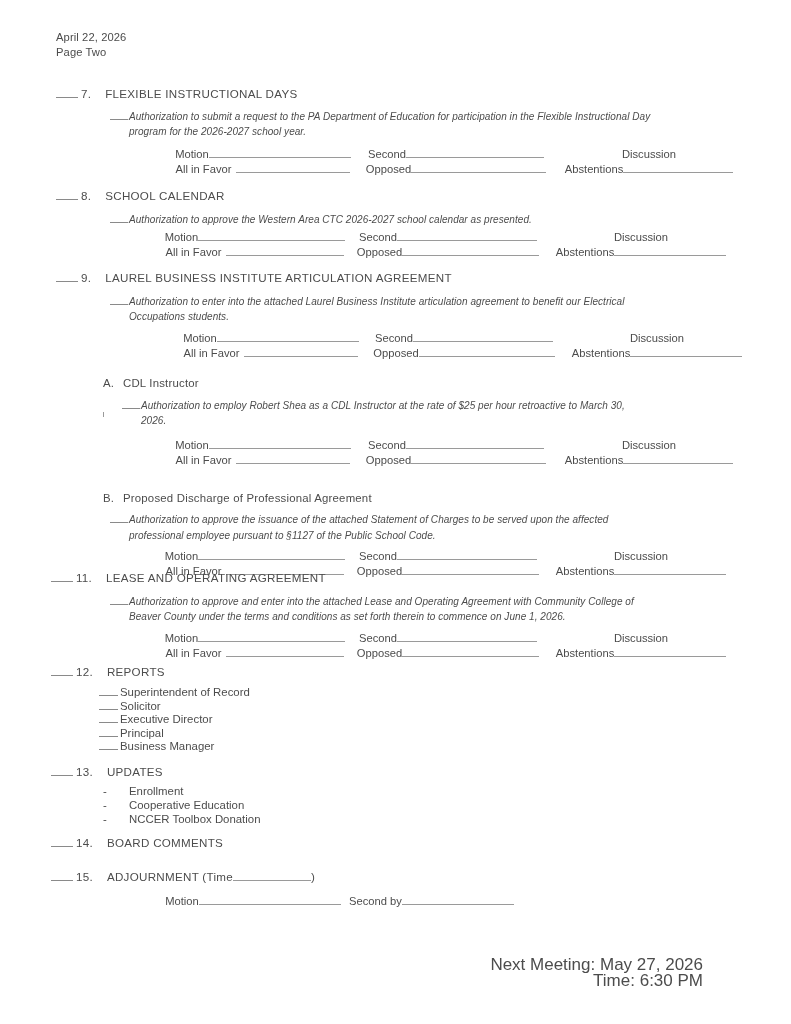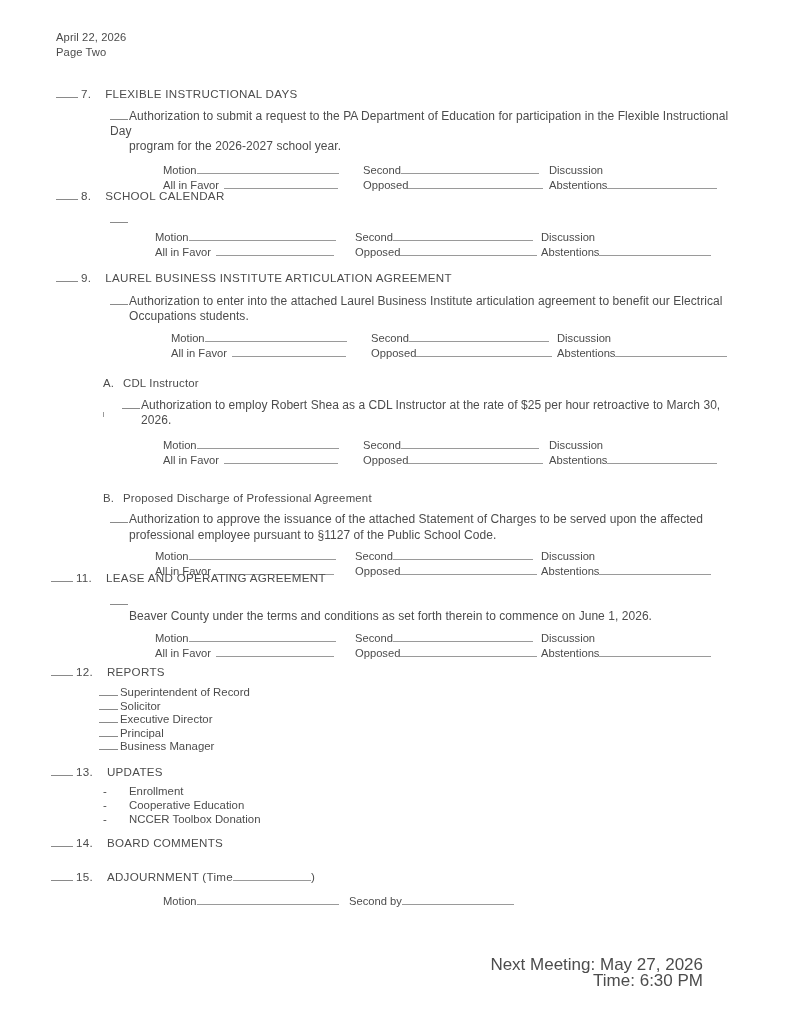--- a/index.html
+++ b/index.html
@@ -67,23 +67,24 @@
     text-align: right;
     font-size: 11.6px;
   }
   .item-title {
     margin-left: 14px;
     letter-spacing: 0.3px;
   }
 
   
   .auth {
-    font-size: 12px;
+    font-size: 10px;
     line-height: 15.2px;
     letter-spacing: 0.05px;
+    font-style: italic;
   }
   .auth .lead-blank {
     display: inline-block;
     border-bottom: 1px solid #8a8a8a;
     width: 18px;
     height: 9px;
     margin-right: 1px;
     vertical-align: baseline;
   }
 
@@ -92,20 +93,21 @@
     font-size: 11.2px;
     line-height: 15px;
   }
   .vote-row {
     display: flex;
     white-space: nowrap;
   }
   .vote-cell {
     display: flex;
     align-items: baseline;
+    justify-content: center;
   }
   .vote-cell .lbl { flex: none; }
   .vote-cell .rule {
     display: inline-block;
     border-bottom: 1px solid #9a9a9a;
     height: 10px;
   }
   .col1 { width: 200px; }
   .col2 { width: 186px; }
   .col3 { width: 200px; }
@@ -207,21 +209,21 @@
       </div>
     </div>
 
     <div class="item" style="position:absolute; left:0; top:102px; width:791px;">
       <div class="item-head" style="margin-left:56px;">
         <span class="blank-short"></span>
         <span class="num">8.</span>
         <span class="item-title">SCHOOL CALENDAR</span>
       </div>
       <div class="auth" style="margin-left:110px; margin-top:8px; width:640px;">
-        <span class="lead-blank"></span>
+        <span class="lead-blank"></span><span>Authorization to approve the Western Area CTC 2026-2027 school calendar as presented.</span>
       </div>
       <div class="vote" style="margin-left:155px; margin-top:3px;">
         <div class="vote-row">
           <span class="vote-cell col1">
               <span class="lbl">Motion</span>
               <span class="rule" style="width:147px;"></span>
             </span>
           <span class="vote-cell col2">
               <span class="lbl">Second</span>
               <span class="rule" style="width:140px;"></span>
@@ -368,21 +370,21 @@
       </div>
     </div>
 
     <div class="item" style="position:absolute; left:0; top:484px; width:791px;">
       <div class="item-head" style="margin-left:51px;">
         <span class="blank-short"></span>
         <span class="num">11.</span>
         <span class="item-title">LEASE AND OPERATING AGREEMENT</span>
       </div>
       <div class="auth" style="margin-left:110px; margin-top:8px; width:645px;">
-        <span class="lead-blank"></span>
+        <span class="lead-blank"></span><span>Authorization to approve and enter into the attached Lease and Operating Agreement with Community College of</span>
         <div style="margin-left:19px;">Beaver County under the terms and conditions as set forth therein to commence on June 1, 2026.</div>
       </div>
       <div class="vote" style="margin-left:155px; margin-top:7px;">
         <div class="vote-row">
           <span class="vote-cell col1">
               <span class="lbl">Motion</span>
               <span class="rule" style="width:147px;"></span>
             </span>
           <span class="vote-cell col2">
               <span class="lbl">Second</span>

